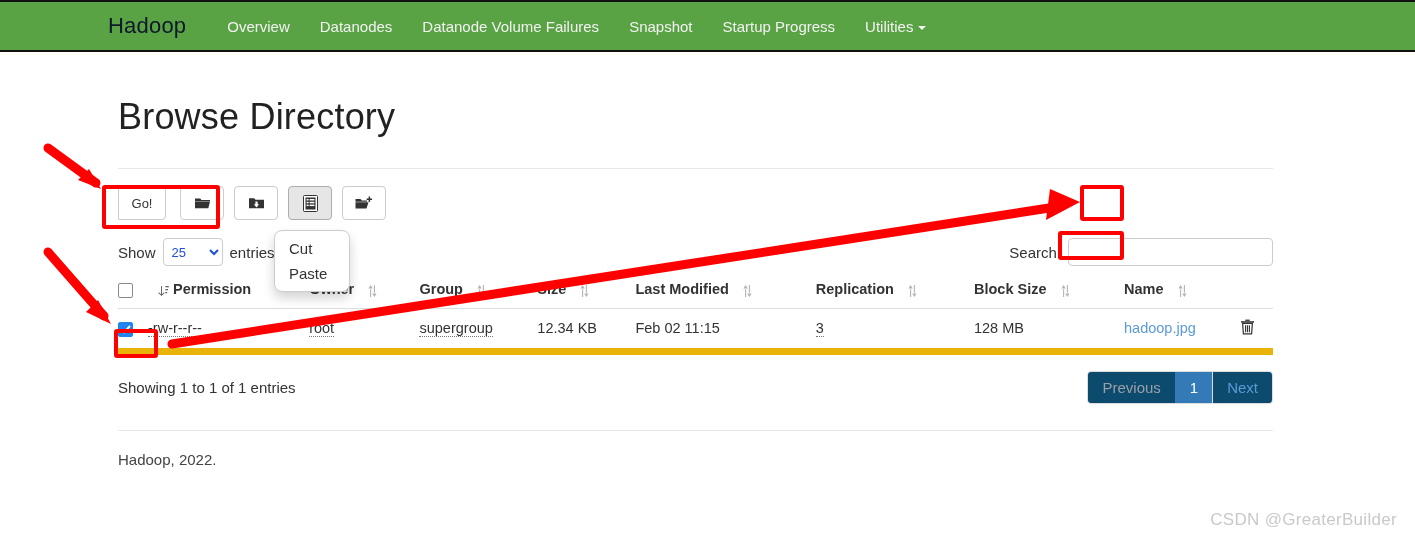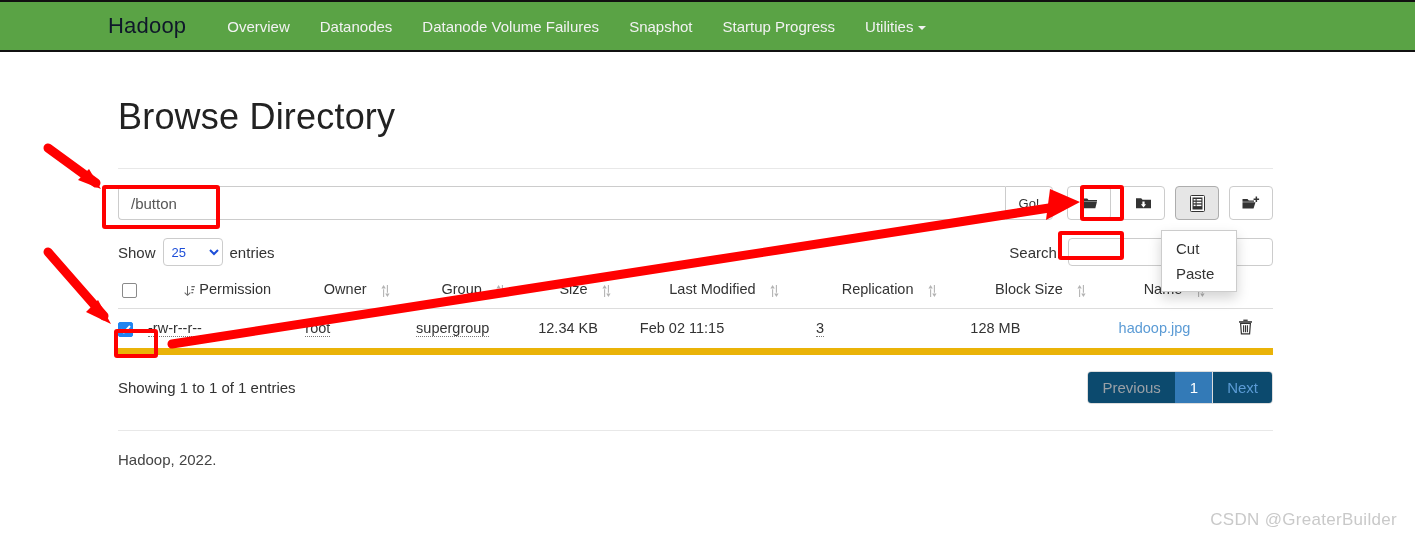--- a/index.html
+++ b/index.html
@@ -72,21 +72,21 @@
     display: flex; align-items: center; justify-content: center;
     cursor: pointer; position: relative;
   }
   .tool-btn:first-child { margin-left: 0; }
   .tool-btn.active { background: #e6e6e6; border-color: #adadad; }
   .tool-btn svg { display: block; }
 
   
   .dropdown {
     position: absolute; left: 94px; top: 44px; width: 76px;
-    background: #ffffff; border: 1px solid #cccccc; border-radius: 0;
+    background: #ffffff; border: 1px solid #cccccc; border-radius: 8px;
     box-shadow: 0 6px 12px rgba(0,0,0,.175);
     padding: 5px 0; z-index: 40;
   }
   .dropdown-item {
     display: block; padding: 4px 14px; font-size: 15px;
     color: #333333; cursor: pointer; white-space: nowrap;
   }
 
   
   .controls-row {
@@ -104,21 +104,21 @@
   .search-input {
     margin-left: 7px; width: 205px; height: 28px;
     border: 1px solid #cccccc; border-radius: 4px;
     padding: 0 8px; font-size: 14px; background: #ffffff; outline: none;
     font-family: "Liberation Sans", sans-serif;
   }
 
   
   table.files { width: 1155px; border-collapse: collapse; margin-top: 6px; }
   table.files th {
-    text-align: center; font-size: 14.5px; font-weight: normal; color: #333333;
+    text-align: left; font-size: 14.5px; font-weight: bold; color: #333333;
     padding: 8px 8px 10px 0; border-bottom: 1px solid #dddddd;
     white-space: nowrap; position: relative; cursor: pointer;
   }
   table.files td {
     font-size: 14.5px; color: #333333; padding: 10px 8px 10px 0;
     border-bottom: 7px solid #eab308; white-space: nowrap;
   }
   .sort-ico { display: inline-block; margin-left: 10px; color: #b4b4b4; }
   .sort-ico svg { vertical-align: middle; }
   .th-check, .td-check { width: 30px; padding-right: 0; }
@@ -186,21 +186,20 @@
     <a class="nav-link"><span>Utilities</span><i class="caret"></i></a>
   </div>
 </div>
 
 <div class="container">
 
   <h1 class="page-title">Browse Directory</h1>
   <hr class="title-rule">
 
   <div class="path-row">
-    <input class="path-input" type="text" value="/button" style="">
     <button class="go-btn">Go!</button>
 
     <div class="tool-group">
 
       <div class="tool-btn">
         <span>
           <svg width="17" height="14" viewBox="0 0 17 14">
             <path d="M1 2.5h5.2l1.3 1.6H16v1.1H1z" fill="#333"></path>
             <path d="M1 5.6h15l-1.7 6.6H1z" fill="#333"></path>
           </svg>

